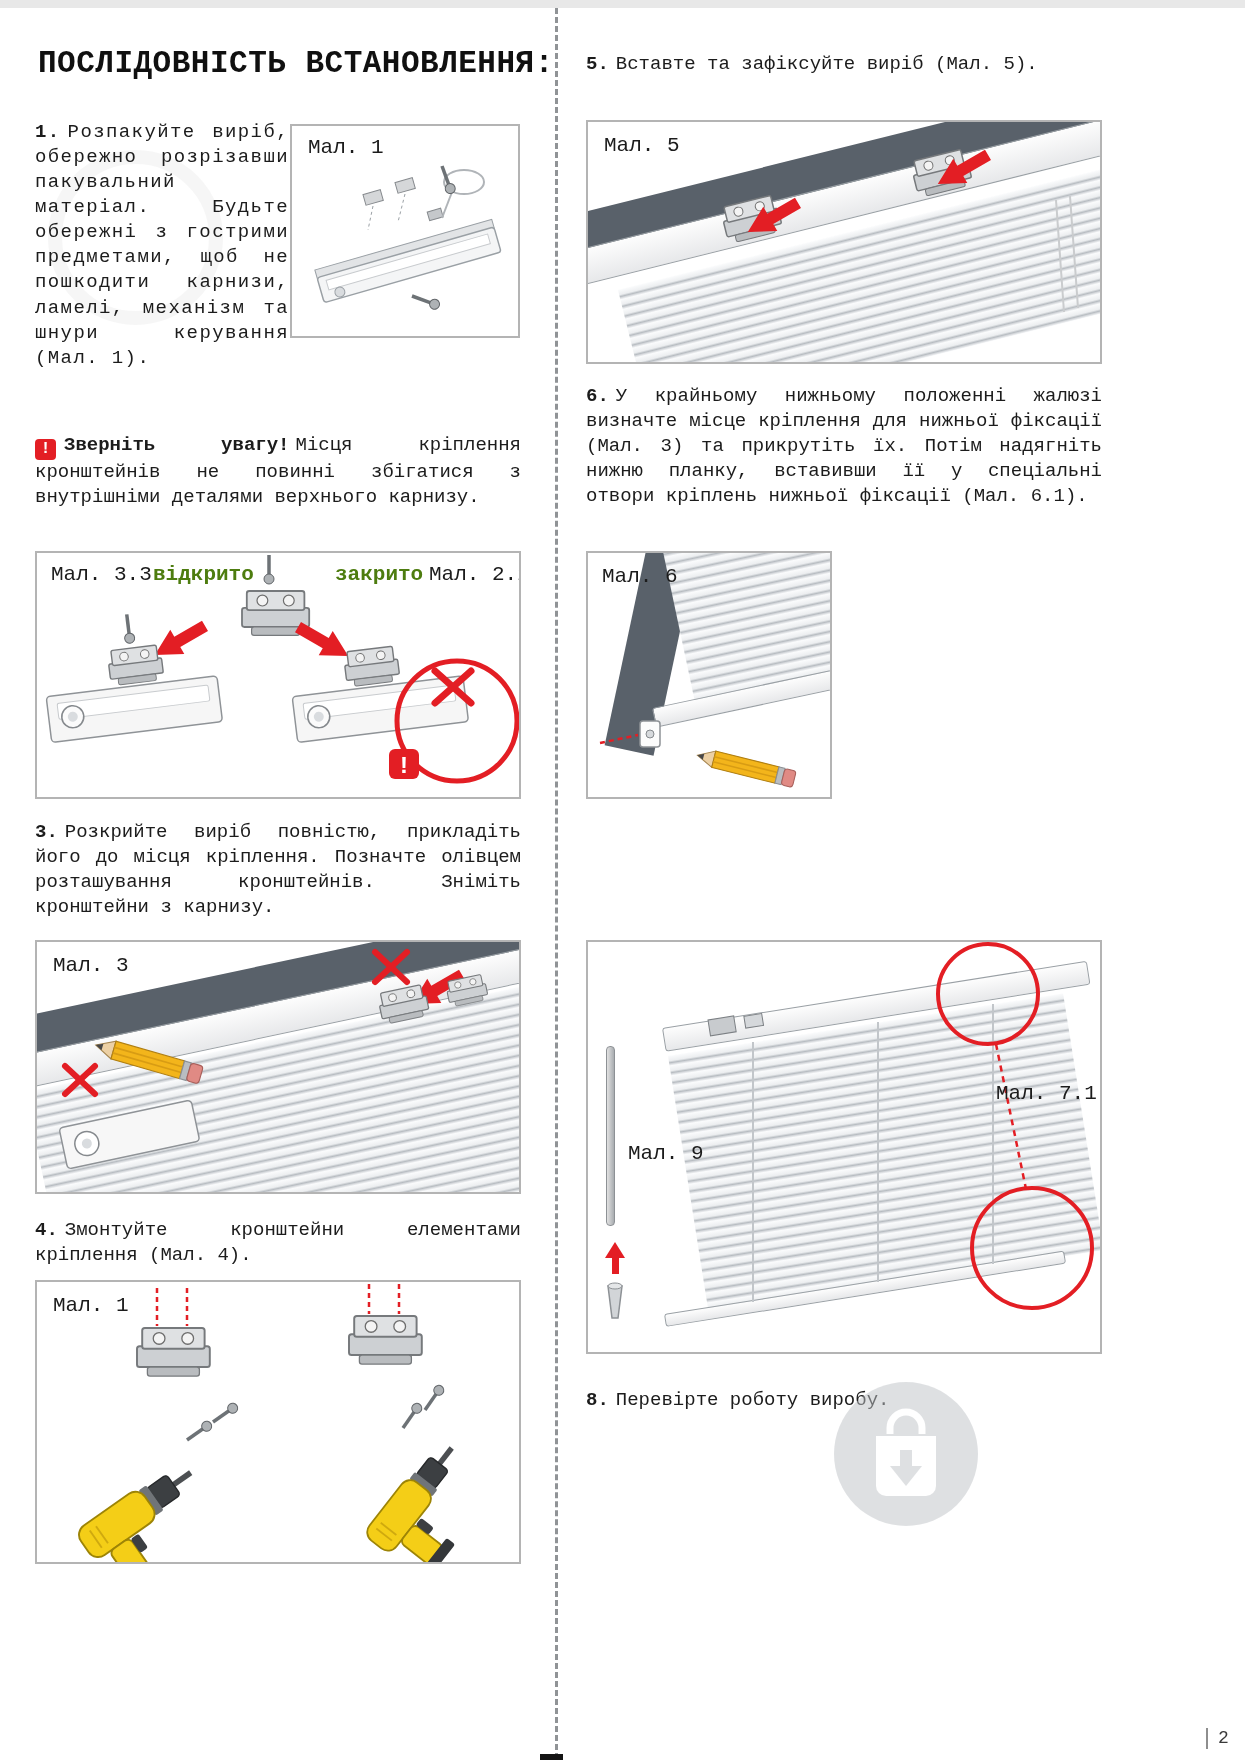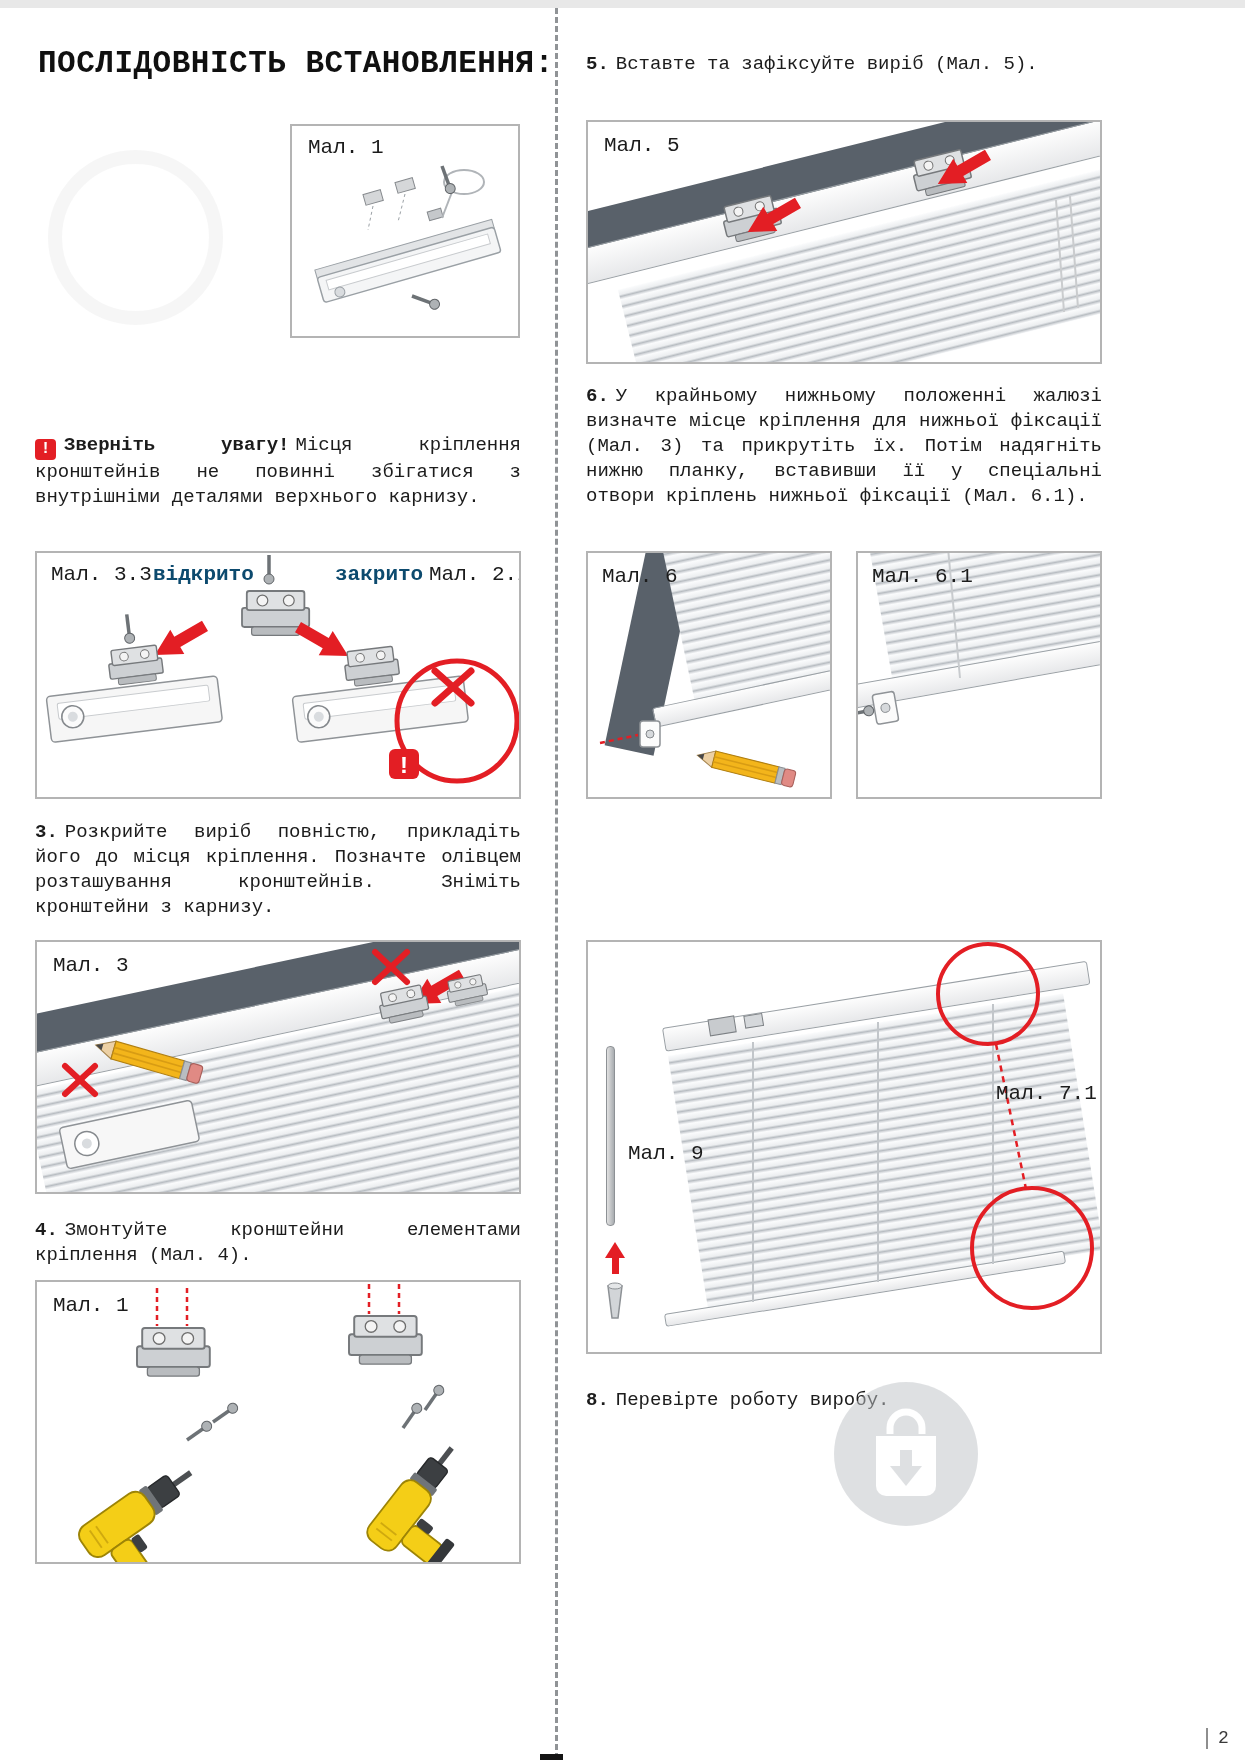--- a/index.html
+++ b/index.html
@@ -10,21 +10,21 @@
   .title { font-size:31px; font-weight:bold; letter-spacing:.5px; color:#101010; white-space:nowrap; }
   .step { font-size:19px; line-height:1.32; text-align:justify; color:#1c1c1c; }
   .step .num { font-weight:bold; margin-right:7px; }
   .spread { letter-spacing:1.4px; }
   .warn b { margin-right:6px; }
   .warn-icon { display:inline-block; width:21px; height:21px; background:#e31e24; color:#fff;
                border-radius:4px; text-align:center; font-weight:bold; font-size:16px; line-height:21px;
                margin-right:8px; vertical-align:-3px; }
   .figure { position:absolute; border:2px solid #b4b4b4; background:#fff; overflow:hidden; }
   .figlabel { position:absolute; font-size:21px; color:#1c1c1c; z-index:9; white-space:nowrap; }
-  .figlabel.red { color:#0c4a6e; font-weight:bold; }
+  .figlabel.red { color:#4d7c0f; font-weight:bold; }
   .slats { position:absolute; background:repeating-linear-gradient(180deg,#fafbfc 0px,#eceef0 5px,#b7bcc1 7px,#d2d5d9 8px,#fafbfc 10px); }
   .frameband { position:absolute; background:#59616a; }
   .rail { position:absolute; background:linear-gradient(180deg,#fdfdfd,#e7e8ea); border:1px solid #9aa0a5; border-radius:3px; }
   .overlay { position:absolute; left:0; top:0; z-index:8; }
   .z2{z-index:2}.z3{z-index:3}.z4{z-index:4}
   .divider { position:absolute; left:555px; top:0; height:1760px; border-left:3px dashed #909396; }
   .pagenum { position:absolute; left:1206px; top:1720px; font-size:18px; color:#3a3a3a;
              border-left:2px solid #8e8e8e; padding-left:10px; line-height:1.15; }
   .wand { position:absolute; width:9px; background:linear-gradient(90deg,#e2e2e2,#a8acb0); border:1px solid #8d9195; border-radius:4px; }
   .cutmark { position:absolute; background:#141414; }
@@ -71,20 +71,23 @@
   </defs>
 </svg>
 
 <div class="page">
 
   <div class="divider"></div>
   <div class="abs" style="left:48px;top:142px;width:175px;height:175px;border:14px solid #ededed;border-radius:50%;opacity:.5"></div>
 
   <div class="abs title" style="left:38px;top:38px">ПОСЛІДОВНІСТЬ ВСТАНОВЛЕННЯ:</div>
 
+  <p class="abs step spread" style="left:35px;top:112px;width:254px">
+    <span class="num">1.</span><span>Розпакуйте виріб, обережно розрізавши пакувальний матеріал. Будьте обережні з гострими предметами, щоб не пошкодити карнизи, ламелі, механізм та шнури керування (Мал. 1).</span>
+  </p>
 
   <div class="figure" style="left:290px;top:116px;width:230px;height:214px">
     <div class="figlabel" style="left:16px;top:10px">Мал. 1</div>
     <svg class="overlay" width="230" height="214">
       <g transform="rotate(-16 115 128)">
         <rect x="22" y="118" width="184" height="10" fill="#e2e4e6" stroke="#9aa0a5"></rect>
         <rect x="22" y="126" width="184" height="26" rx="3" fill="#f4f5f6" stroke="#9aa0a5" stroke-width="1.5"></rect>
         <rect x="30" y="131" width="168" height="10" fill="#ffffff" stroke="#c8cbce"></rect>
         <circle cx="40" cy="146" r="5" fill="#d9dcdf" stroke="#9aa0a5"></circle>
       </g>
@@ -282,35 +285,20 @@
         <rect x="52" y="168" width="20" height="26" rx="3" fill="#fcfcfc" stroke="#8f9397" stroke-width="1.5"></rect>
         <circle cx="62" cy="181" r="4" fill="#d6d9dc" stroke="#85898d"></circle>
       </g>
       <line x1="12" y1="190" x2="50" y2="182" stroke="#e31e24" stroke-width="2.5" stroke-dasharray="5 4"></line>
       <g transform="translate(112,192) rotate(14) scale(1.05)">
           <use href="#sym-pencil"></use>
         </g>
     </svg>
   </div>
 
-  <div class="figure" style="left:856px;top:543px;width:246px;height:248px">
-    <div class="figlabel" style="left:14px;top:12px">Мал. 6.1</div>
-    <div class="slats z3" style="left:6px;top:-35px;width:250px;height:175px;transform:rotate(-10deg);transform-origin:left top"></div>
-    <div class="rail z4" style="left:-8px;top:132px;width:272px;height:24px;transform:rotate(-10deg);transform-origin:left top"></div>
-    <svg class="overlay" width="246" height="248">
-      <g transform="translate(14,142) rotate(-10)">
-        <rect x="0" y="0" width="22" height="30" rx="3" fill="#fbfbfb" stroke="#8f9397" stroke-width="1.5"></rect>
-        <circle cx="11" cy="15" r="4.5" fill="#d6d9dc" stroke="#85898d"></circle>
-        <g transform="translate(-30,15)">
-            <use href="#sym-screw"></use>
-          </g>
-      </g>
-      <line x1="90" y1="-5" x2="102" y2="125" stroke="#c8cbce" stroke-width="2"></line>
-    </svg>
-  </div>
 
 
   <div class="figure" style="left:586px;top:932px;width:516px;height:414px">
     <div class="figlabel" style="left:40px;top:200px">Мал. 9</div>
     <div class="figlabel" style="left:408px;top:140px">Мал. 7.1</div>
     <div class="rail z4" style="left:74px;top:86px;width:430px;height:24px;transform:rotate(-9deg);transform-origin:left top"></div>
     <div class="slats z3" style="left:80px;top:114px;width:400px;height:260px;transform:rotate(-9deg);transform-origin:left top"></div>
     <div class="rail z4" style="left:76px;top:372px;width:405px;height:13px;transform:rotate(-9deg);transform-origin:left top"></div>
     <div class="wand" style="left:18px;top:104px;height:180px"></div>
     <svg class="overlay" width="516" height="414">

